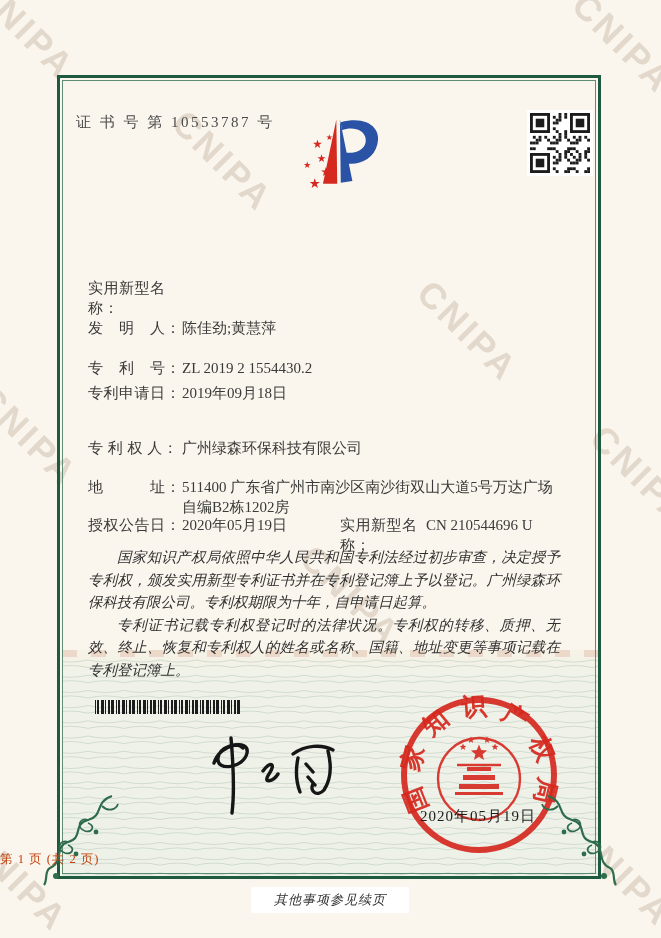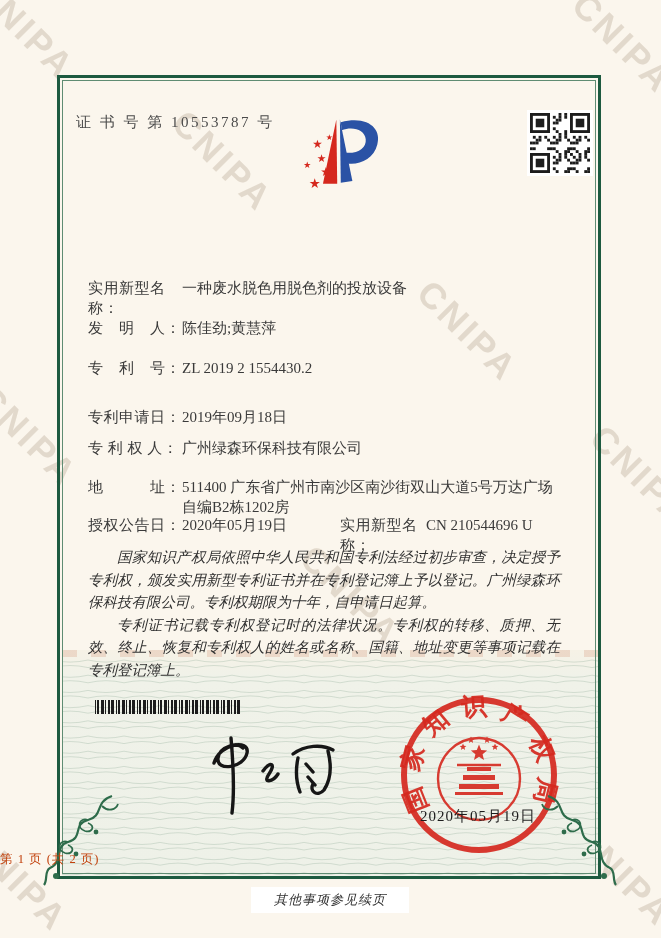--- a/index.html
+++ b/index.html
@@ -281,31 +281,30 @@
         <rect x="20" y="12" width="1" height="1" fill="#1c1c1c"></rect>
         <rect x="20" y="13" width="1" height="1" fill="#1c1c1c"></rect>
         <rect x="20" y="16" width="1" height="1" fill="#1c1c1c"></rect>
         <rect x="20" y="19" width="1" height="1" fill="#1c1c1c"></rect>
         <rect x="20" y="20" width="1" height="1" fill="#1c1c1c"></rect>
       </svg>
 
 
     <div class="field" style="top:278px">
       <span class="lbl">实用新型名称：</span>
-      <span class="val">一种废水脱色用脱色剂的投放设备</span>
     </div>
     <div class="field" style="top:318px">
       <span class="lbl">发　明　人：</span>
       <span class="val">陈佳劲;黄慧萍</span>
     </div>
     <div class="field" style="top:358px">
       <span class="lbl">专　利　号：</span>
       <span class="val">ZL 2019 2 1554430.2</span>
     </div>
-    <div class="field" style="top:407px">
+    <div class="field" style="top:383px">
       <span class="lbl">专利申请日：</span>
       <span class="val">2019年09月18日</span>
     </div>
     <div class="field" style="top:438px">
       <span class="lbl">专 利 权 人：</span>
       <span class="val">广州绿森环保科技有限公司</span>
     </div>
     <div class="field" style="top:477px">
       <span class="lbl">地　　　址：</span>
       <span class="val">511400 广东省广州市南沙区南沙街双山大道5号万达广场

